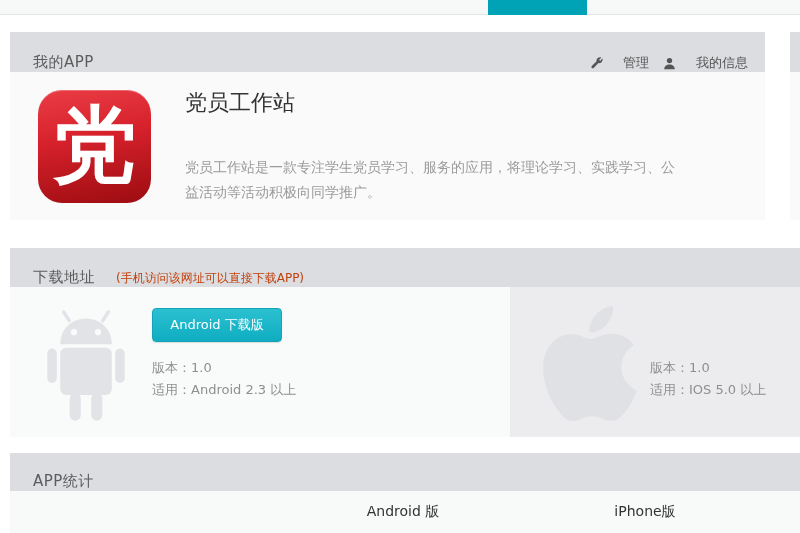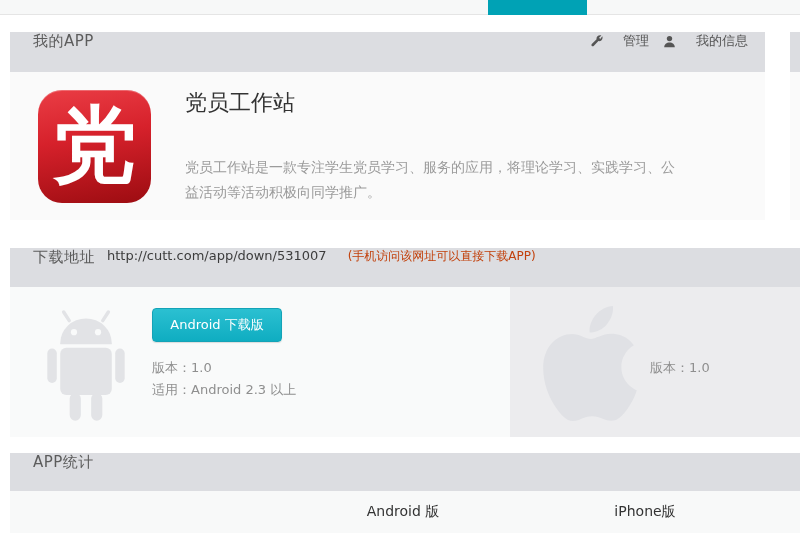--- a/index.html
+++ b/index.html
@@ -9,21 +9,21 @@
     font-family:"DejaVu Sans","Liberation Sans",sans-serif;
     -webkit-font-smoothing:antialiased;
   }
   
   .topbar{position:absolute;left:0;top:0;width:800px;height:14px;
     background:#f7f8f8;border-bottom:1px solid #e5e5e5;}
   .topbar-accent{position:absolute;left:488px;top:0;width:99px;height:15px;
     background:#00a2b5;}
   
   .panel{position:absolute;background:transparent;}
-  .panel-header{background:#dcdde1;display:flex;align-items:flex-start;
+  .panel-header{background:#dcdde1;display:flex;align-items:flex-end;
     padding:0 17px 0 23px;box-sizing:border-box;}
   .panel-title{font-size:15px;color:#5c5c5c;letter-spacing:.5px;}
   .panel-body{position:relative;background:#fafafa;}
   
   #panel-myapp{left:10px;top:32px;width:755px;}
   #panel-myapp .panel-header{height:40px;}
   #panel-myapp .panel-body{height:148px;}
   .header-actions{margin-left:auto;display:flex;align-items:center;gap:14px;}
   .header-action{display:flex;align-items:center;gap:20px;font-size:13px;
     color:#555;cursor:pointer;}
@@ -114,21 +114,20 @@
 </div>
 
 <div class="panel" id="panel-side">
   <div class="panel-header"></div>
   <div class="panel-body"></div>
 </div>
 
 <div class="panel" id="panel-download">
   <div class="panel-header">
     <span class="panel-title">下载地址</span>
-    <span class="dl-url">http://cutt.com/app/down/531007</span>
     <span class="dl-note">(手机访问该网址可以直接下载APP)</span>
   </div>
   <div class="panel-body">
     <div class="iphone-half"></div>
 
     <div class="robot-icon">
       <svg width="86" height="116" viewBox="0 0 100 135">
         <g fill="#e2e3e6">
           <path d="M30.5 13.5 L24 3.5" stroke="#e2e3e6" stroke-width="4" stroke-linecap="round"></path>
           <path d="M69.5 13.5 L76 3.5" stroke="#e2e3e6" stroke-width="4" stroke-linecap="round"></path>
@@ -149,20 +148,21 @@
       <div><span>适用：</span><span>Android 2.3 以上</span></div>
     </div>
 
     <div class="apple-icon">
       <svg width="94" height="115" viewBox="0 0 814 1000">
         <path fill="#e0e1e5" d="M788.1 340.9c-5.8 4.5-108.2 62.2-108.2 190.5 0 148.4 130.3 200.9 134.2 202.2-.6 3.2-20.7 71.9-68.7 141.9-42.8 61.6-87.5 123.1-155.5 123.1s-85.5-39.5-164-39.5c-76.5 0-103.7 40.8-165.9 40.8s-105.6-57-155.5-127C46.7 790.7 0 663 0 541.8c0-194.4 126.4-297.5 250.8-297.5 66.1 0 121.2 43.4 162.7 43.4 39.5 0 101.1-46 176.3-46 28.5 0 130.9 2.6 198.3 99.2zm-234-181.5c31.1-36.9 53.1-88.1 53.1-139.3 0-7.1-.6-14.3-1.9-20.1-50.6 1.9-110.8 33.7-147.1 75.8-28.5 32.4-55.1 83.6-55.1 135.5 0 7.8 1.3 15.6 1.9 18.1 3.2.6 8.4 1.3 13.6 1.3 45.4 0 102.5-30.4 135.5-71.3z"></path>
       </svg>
     </div>
     <div class="dl-meta" id="iphone-meta">
       <div><span>版本：</span><span>1.0</span></div>
+      <div><span>适用：</span><span>IOS 5.0 以上</span></div>
     </div>
   </div>
 </div>
 
 <div class="panel" id="panel-stats">
   <div class="panel-header">
     <span class="panel-title">APP统计</span>
   </div>
   <div class="panel-body">
     <span class="col-head" id="col-android">Android 版</span>

